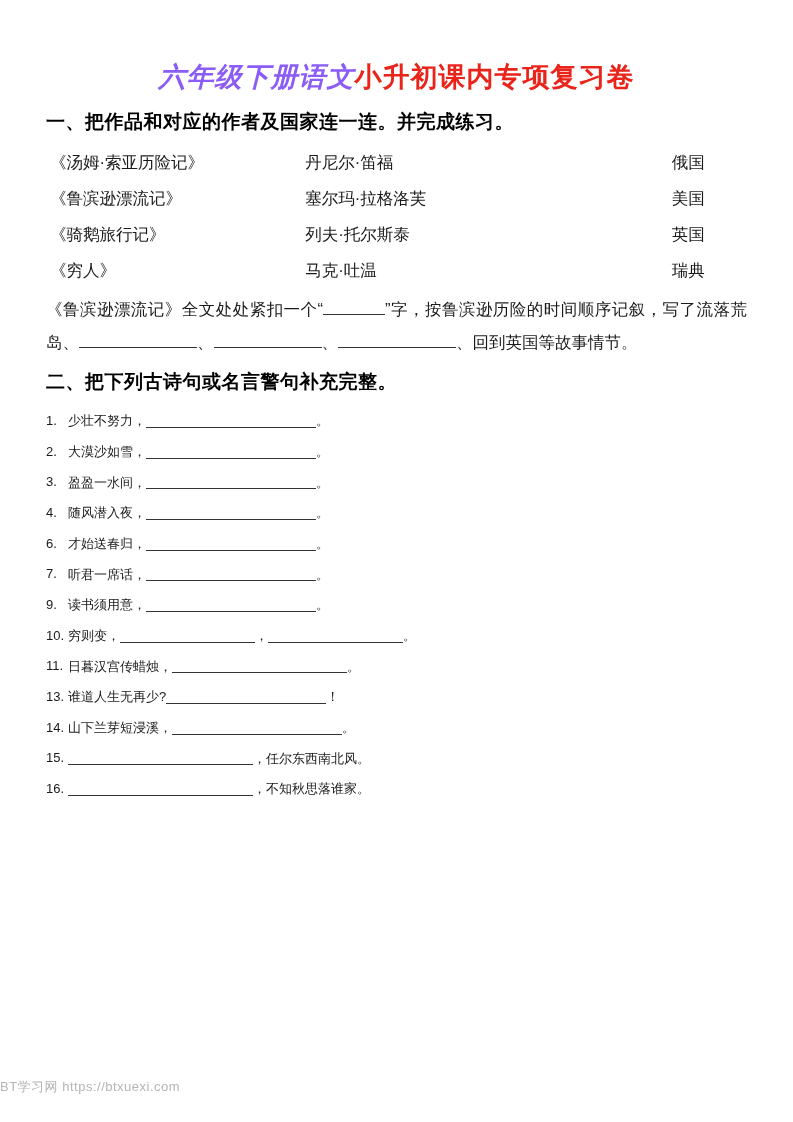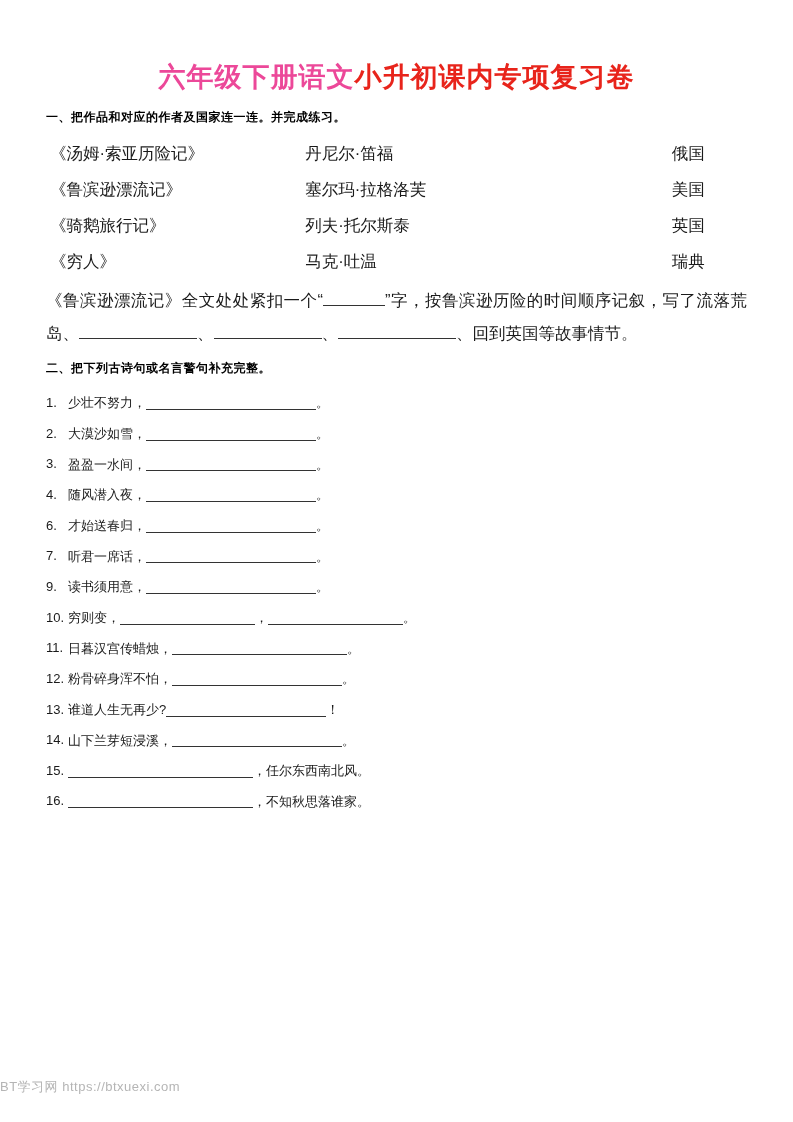--- a/index.html
+++ b/index.html
@@ -22,25 +22,25 @@
     padding: 52px 46px 0 46px;
   }
   .title {
     text-align: center;
     font-size: 27px;
     font-weight: bold;
     letter-spacing: 1px;
     margin: 8px 0 14px 0;
     line-height: 1.3;
   }
-  .title .black { color: #ec4899; }
+  .title .black { color: #8b5cf6; font-style: italic; }
   .title .red { color: #e8241b; }
 
   .section-heading {
-    font-size: 12px;
+    font-size: 19px;
     font-weight: bold;
     color: #000;
     margin: 10px 0 10px 0;
     letter-spacing: 0.5px;
   }
 
   
   .match-table {
     width: 100%;
     border-collapse: collapse;
@@ -157,21 +157,20 @@
   <ul class="q-list">
     <li class="q-item"><span class="q-num">1.</span><span class="q-text">少壮不努力，</span><span class="lineblank w-170"></span><span>。</span></li>
     <li class="q-item"><span class="q-num">2.</span><span class="q-text">大漠沙如雪，</span><span class="lineblank w-170"></span><span>。</span></li>
     <li class="q-item"><span class="q-num">3.</span><span class="q-text">盈盈一水间，</span><span class="lineblank w-170"></span><span>。</span></li>
     <li class="q-item"><span class="q-num">4.</span><span class="q-text">随风潜入夜，</span><span class="lineblank w-170"></span><span>。</span></li>
     <li class="q-item"><span class="q-num">6.</span><span class="q-text">才始送春归，</span><span class="lineblank w-170"></span><span>。</span></li>
     <li class="q-item"><span class="q-num">7.</span><span class="q-text">听君一席话，</span><span class="lineblank w-170"></span><span>。</span></li>
     <li class="q-item"><span class="q-num">9.</span><span class="q-text">读书须用意，</span><span class="lineblank w-170"></span><span>。</span></li>
     <li class="q-item"><span class="q-num">10.</span><span class="q-text">穷则变，</span><span class="lineblank w-135"></span><span>，</span><span class="lineblank w-135"></span><span>。</span></li>
     <li class="q-item"><span class="q-num">11.</span><span class="q-text">日暮汉宫传蜡烛，</span><span class="lineblank w-175"></span><span>。</span></li>
-    <li class="q-item"><span class="q-num">12.</span><span class="q-text">粉骨碎身浑不怕，</span><span class="lineblank w-170"></span><span>。</span></li>
     <li class="q-item"><span class="q-num">13.</span><span class="q-text">谁道人生无再少?</span><span class="lineblank w-160"></span><span>！</span></li>
     <li class="q-item"><span class="q-num">14.</span><span class="q-text">山下兰芽短浸溪，</span><span class="lineblank w-170"></span><span>。</span></li>
     <li class="q-item"><span class="q-num">15.</span><span class="lineblank w-185"></span><span>，任尔东西南北风。</span></li>
     <li class="q-item"><span class="q-num">16.</span><span class="lineblank w-185"></span><span>，不知秋思落谁家。</span></li>
   </ul>
 
   <div class="footer">BT学习网 https://btxuexi.com</div>
 </div>
 
 </body></html>

